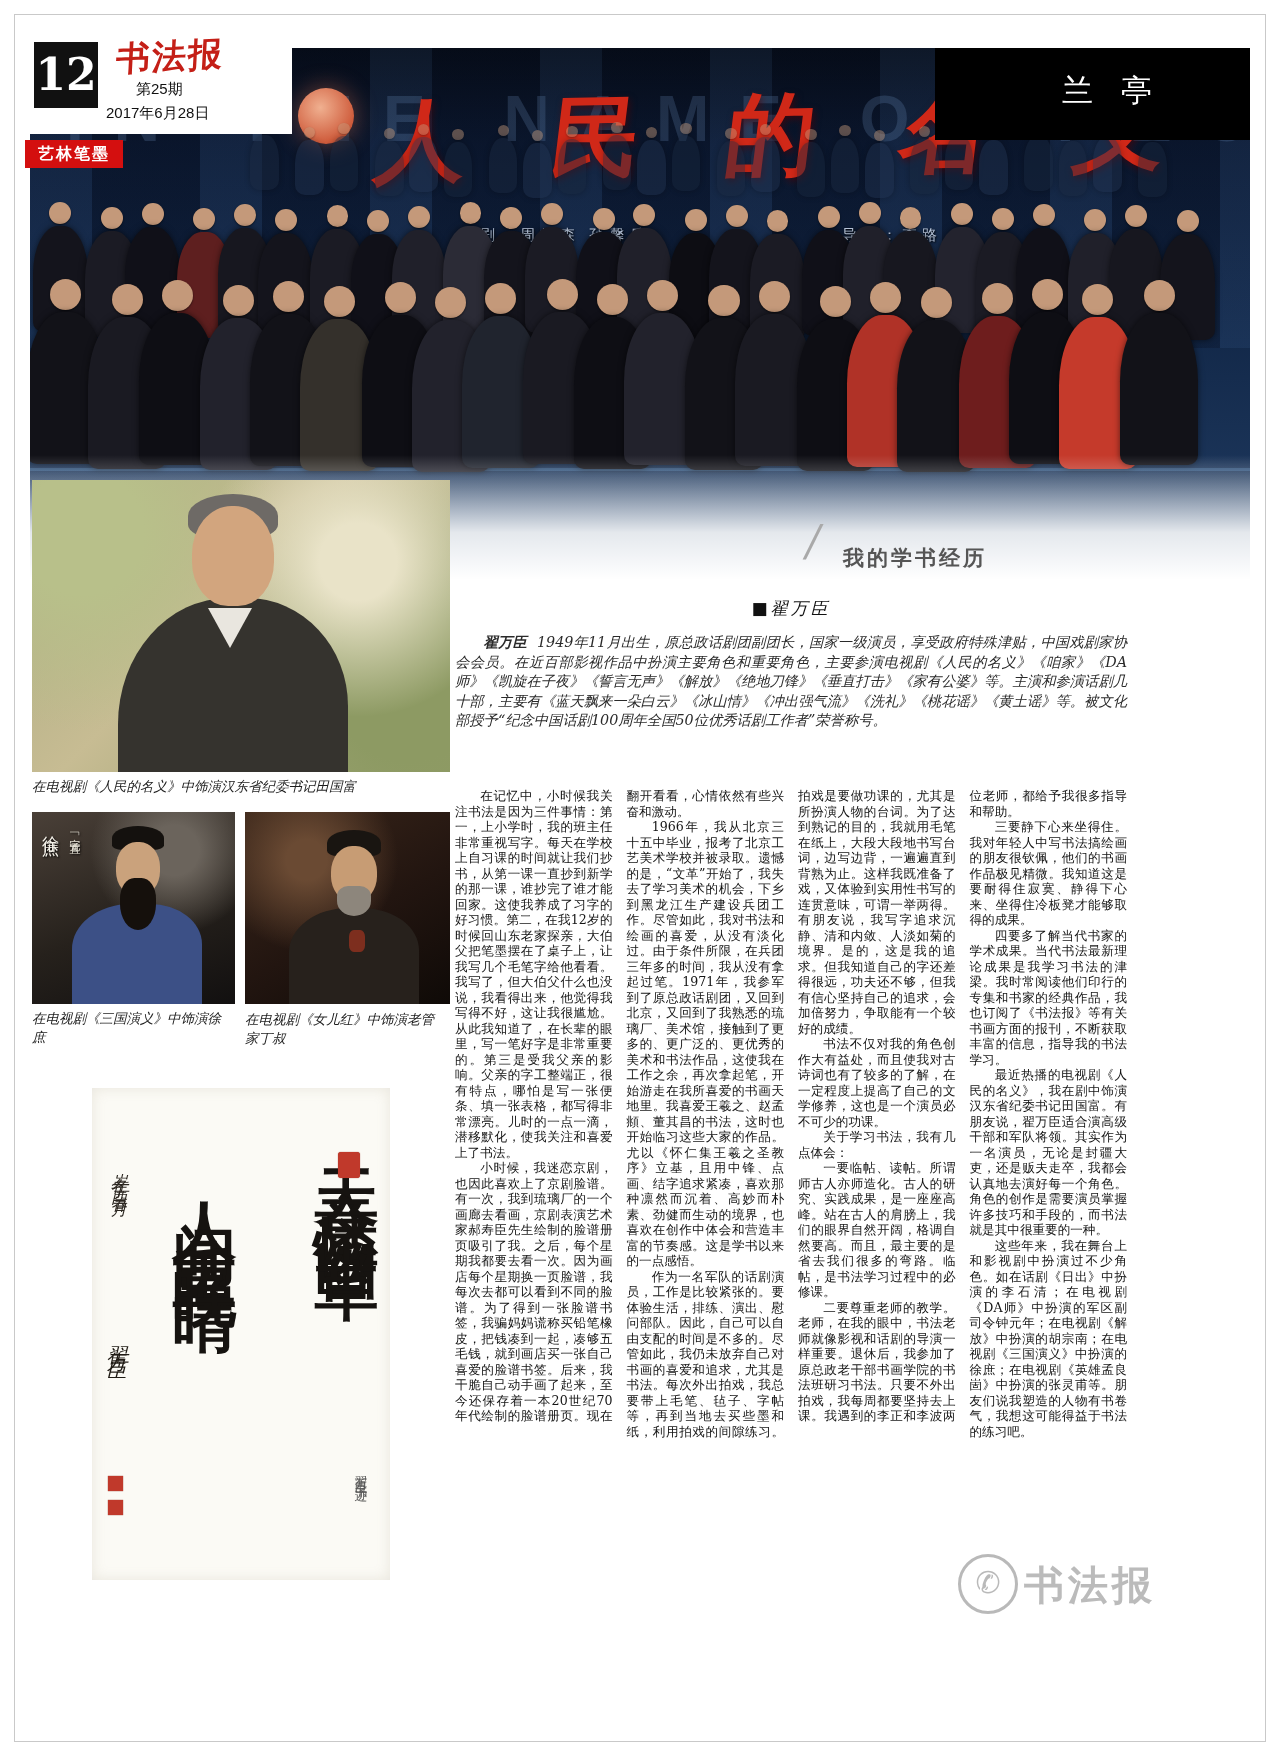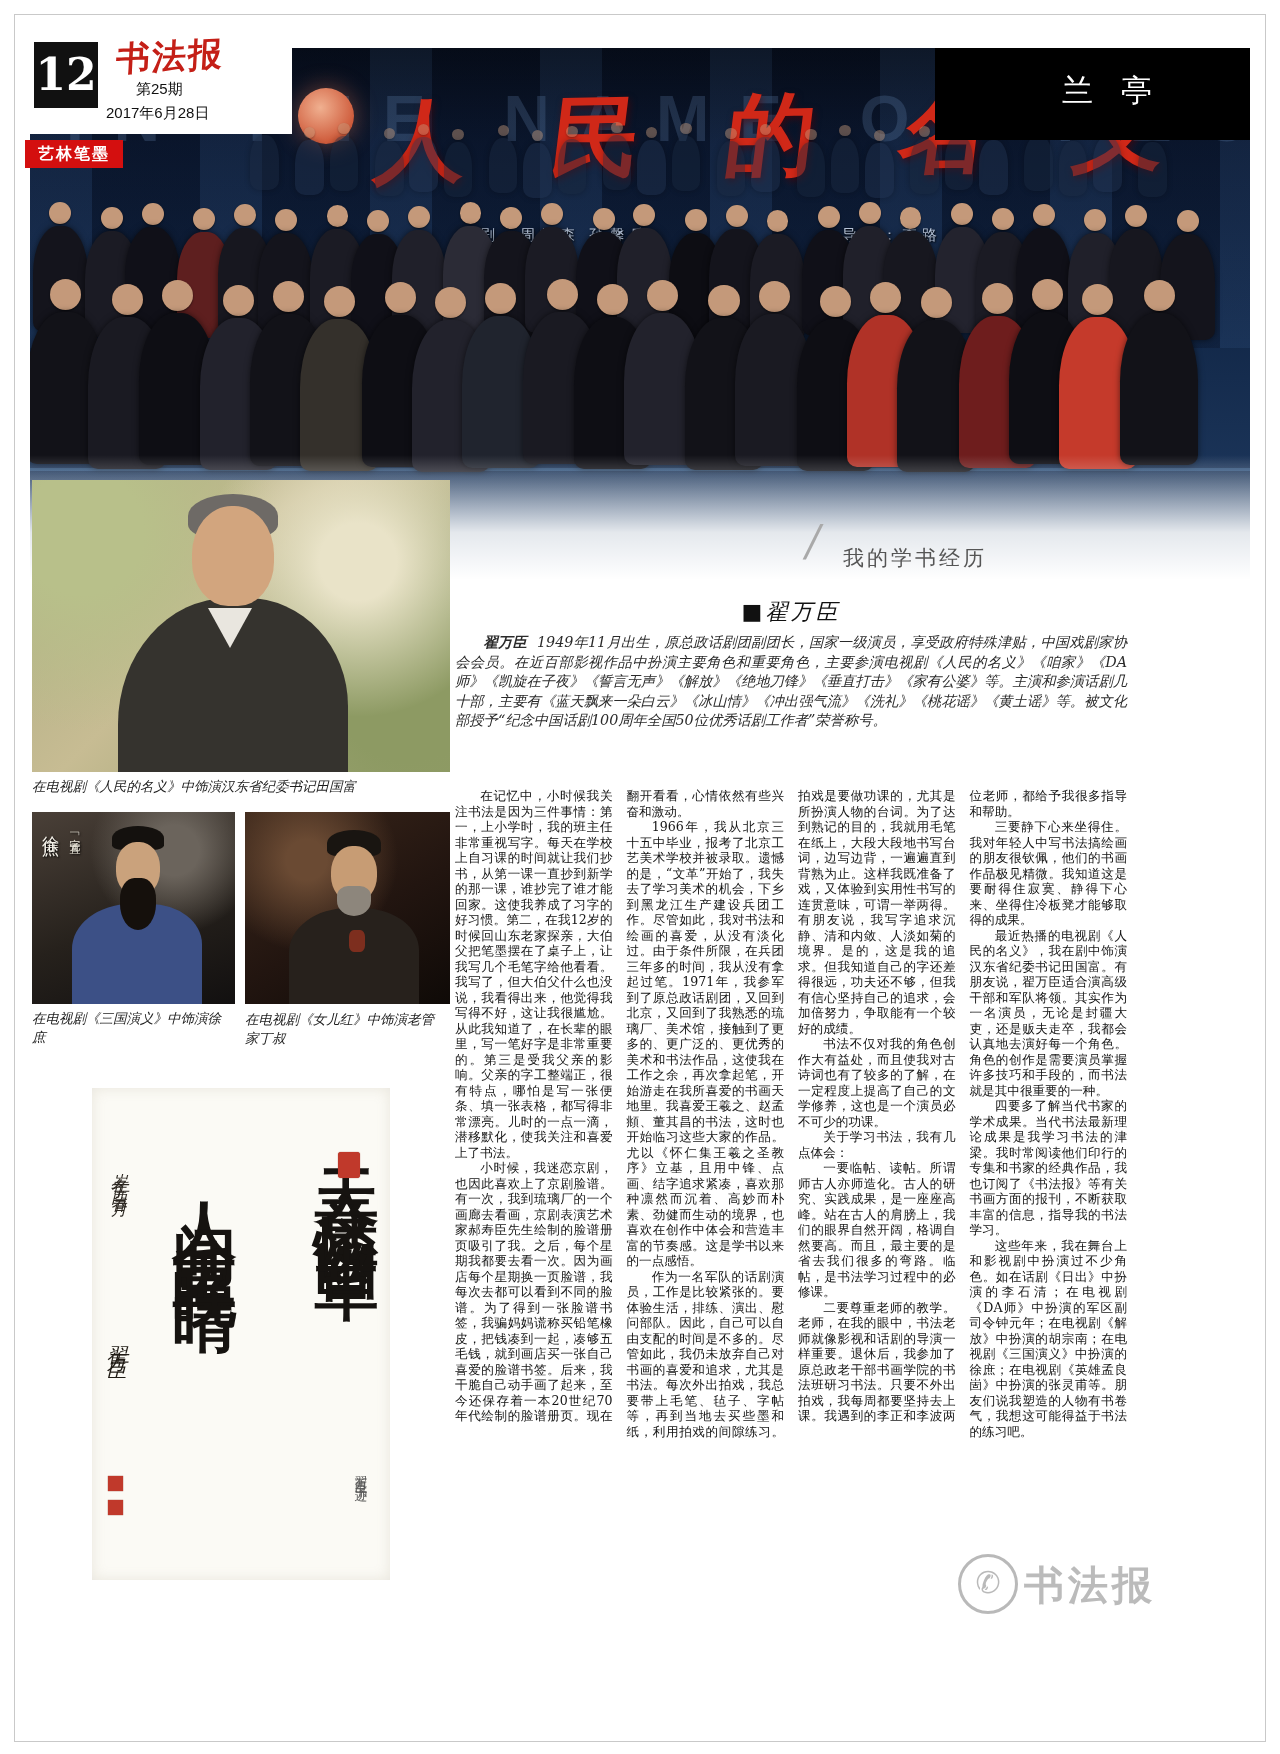--- a/index.html
+++ b/index.html
@@ -44,22 +44,22 @@
   .date{position:absolute;left:76px;top:74px;font-size:15px;color:#111;font-family:"Liberation Sans",sans-serif;}
   .lanting-band{position:absolute;left:935px;top:48px;width:315px;height:92px;background:#000;}
   .lanting{position:absolute;right:70px;top:22px;color:#fff;font-size:31px;letter-spacing:28px;white-space:nowrap;}
   .col-label{position:absolute;left:25px;top:140px;width:98px;height:28px;background:#d40f0f;color:#fff;
     font-size:16px;font-weight:bold;text-align:center;line-height:28px;letter-spacing:2px;
     font-family:"Liberation Sans",sans-serif;}
 
   
   .art-title{position:absolute;left:573px;top:522px;font-size:43px;font-weight:bold;color:#181818;letter-spacing:7px;}
   .art-slash{position:absolute;left:806px;top:516px;font-size:42px;color:#a9a9a9;font-style:italic;}
-  .art-subtitle{position:absolute;left:843px;top:544px;font-size:21px;color:#555;letter-spacing:3px;}
-  .byline{position:absolute;left:455px;top:597px;width:672px;text-align:center;font-size:22px;color:#111;
+  .art-subtitle{position:absolute;left:843px;top:544px;font-size:21px;color:#555;letter-spacing:3px;font-weight:bold;}
+  .byline{position:absolute;left:455px;top:597px;width:672px;text-align:center;font-size:17px;color:#111;
     font-style:italic;letter-spacing:3px;}
   .intro{position:absolute;left:455px;top:633px;width:672px;font-size:14.3px;line-height:19.6px;
     font-style:italic;color:#2a2a2a;text-align:justify;text-indent:2em;margin:0;}
   .intro b{font-style:italic;margin-right:10px;}
 
   
   .cols{position:absolute;left:455px;top:788px;width:672px;height:838px;overflow:hidden;
     column-count:4;column-gap:14px;font-size:12.6px;line-height:15.5px;text-align:justify;color:#141414;}
   .cols p{margin:0;text-indent:2em;}
 
@@ -447,22 +447,22 @@
   <div class="cols">
       <p>在记忆中，小时候我关注书法是因为三件事情：第一，上小学时，我的班主任非常重视写字。每天在学校上自习课的时间就让我们抄书，从第一课一直抄到新学的那一课，谁抄完了谁才能回家。这使我养成了习字的好习惯。第二，在我12岁的时候回山东老家探亲，大伯父把笔墨摆在了桌子上，让我写几个毛笔字给他看看。我写了，但大伯父什么也没说，我看得出来，他觉得我写得不好，这让我很尴尬。从此我知道了，在长辈的眼里，写一笔好字是非常重要的。第三是受我父亲的影响。父亲的字工整端正，很有特点，哪怕是写一张便条、填一张表格，都写得非常漂亮。儿时的一点一滴，潜移默化，使我关注和喜爱上了书法。</p>
       <p>小时候，我迷恋京剧，也因此喜欢上了京剧脸谱。有一次，我到琉璃厂的一个画廊去看画，京剧表演艺术家郝寿臣先生绘制的脸谱册页吸引了我。之后，每个星期我都要去看一次。因为画店每个星期换一页脸谱，我每次去都可以看到不同的脸谱。为了得到一张脸谱书签，我骗妈妈谎称买铅笔橡皮，把钱凑到一起，凑够五毛钱，就到画店买一张自己喜爱的脸谱书签。后来，我干脆自己动手画了起来，至今还保存着一本20世纪70年代绘制的脸谱册页。现在翻开看看，心情依然有些兴奋和激动。</p>
       <p>1966年，我从北京三十五中毕业，报考了北京工艺美术学校并被录取。遗憾的是，“文革”开始了，我失去了学习美术的机会，下乡到黑龙江生产建设兵团工作。尽管如此，我对书法和绘画的喜爱，从没有淡化过。由于条件所限，在兵团三年多的时间，我从没有拿起过笔。1971年，我参军到了原总政话剧团，又回到北京，又回到了我熟悉的琉璃厂、美术馆，接触到了更多的、更广泛的、更优秀的美术和书法作品，这使我在工作之余，再次拿起笔，开始游走在我所喜爱的书画天地里。我喜爱王羲之、赵孟頫、董其昌的书法，这时也开始临习这些大家的作品。尤以《怀仁集王羲之圣教序》立基，且用中锋、点画、结字追求紧凑，喜欢那种凛然而沉着、高妙而朴素、劲健而生动的境界，也喜欢在创作中体会和营造丰富的节奏感。这是学书以来的一点感悟。</p>
       <p>作为一名军队的话剧演员，工作是比较紧张的。要体验生活，排练、演出、慰问部队。因此，自己可以自由支配的时间是不多的。尽管如此，我仍未放弃自己对书画的喜爱和追求，尤其是书法。每次外出拍戏，我总要带上毛笔、毡子、字帖等，再到当地去买些墨和纸，利用拍戏的间隙练习。拍戏是要做功课的，尤其是所扮演人物的台词。为了达到熟记的目的，我就用毛笔在纸上，大段大段地书写台词，边写边背，一遍遍直到背熟为止。这样我既准备了戏，又体验到实用性书写的连贯意味，可谓一举两得。有朋友说，我写字追求沉静、清和内敛、人淡如菊的境界。是的，这是我的追求。但我知道自己的字还差得很远，功夫还不够，但我有信心坚持自己的追求，会加倍努力，争取能有一个较好的成绩。</p>
       <p>书法不仅对我的角色创作大有益处，而且使我对古诗词也有了较多的了解，在一定程度上提高了自己的文学修养，这也是一个演员必不可少的功课。</p>
       <p>关于学习书法，我有几点体会：</p>
       <p>一要临帖、读帖。所谓师古人亦师造化。古人的研究、实践成果，是一座座高峰。站在古人的肩膀上，我们的眼界自然开阔，格调自然要高。而且，最主要的是省去我们很多的弯路。临帖，是书法学习过程中的必修课。</p>
       <p>二要尊重老师的教学。老师，在我的眼中，书法老师就像影视和话剧的导演一样重要。退休后，我参加了原总政老干部书画学院的书法班研习书法。只要不外出拍戏，我每周都要坚持去上课。我遇到的李正和李波两位老师，都给予我很多指导和帮助。</p>
       <p>三要静下心来坐得住。我对年轻人中写书法搞绘画的朋友很钦佩，他们的书画作品极见精微。我知道这是要耐得住寂寞、静得下心来、坐得住冷板凳才能够取得的成果。</p>
+      <p>四要多了解当代书家的学术成果。当代书法最新理论成果是我学习书法的津梁。我时常阅读他们印行的专集和书家的经典作品，我也订阅了《书法报》等有关书画方面的报刊，不断获取丰富的信息，指导我的书法学习。</p>
       <p>最近热播的电视剧《人民的名义》，我在剧中饰演汉东省纪委书记田国富。有朋友说，翟万臣适合演高级干部和军队将领。其实作为一名演员，无论是封疆大吏，还是贩夫走卒，我都会认真地去演好每一个角色。角色的创作是需要演员掌握许多技巧和手段的，而书法就是其中很重要的一种。</p>
-      <p>四要多了解当代书家的学术成果。当代书法最新理论成果是我学习书法的津梁。我时常阅读他们印行的专集和书家的经典作品，我也订阅了《书法报》等有关书画方面的报刊，不断获取丰富的信息，指导我的书法学习。</p>
       <p>这些年来，我在舞台上和影视剧中扮演过不少角色。如在话剧《日出》中扮演的李石清；在电视剧《DA师》中扮演的军区副司令钟元年；在电视剧《解放》中扮演的胡宗南；在电视剧《三国演义》中扮演的徐庶；在电视剧《英雄孟良崮》中扮演的张灵甫等。朋友们说我塑造的人物有书卷气，我想这可能得益于书法的练习吧。</p>
     </div>
 
   <div class="portrait">
     <div class="p-body"></div>
     <div class="p-collar"></div>
     <div class="p-hair"></div>
     <div class="p-head"></div>
   </div>
   <div class="cap" id="cap-portrait">在电视剧《人民的名义》中饰演汉东省纪委书记田国富</div>

